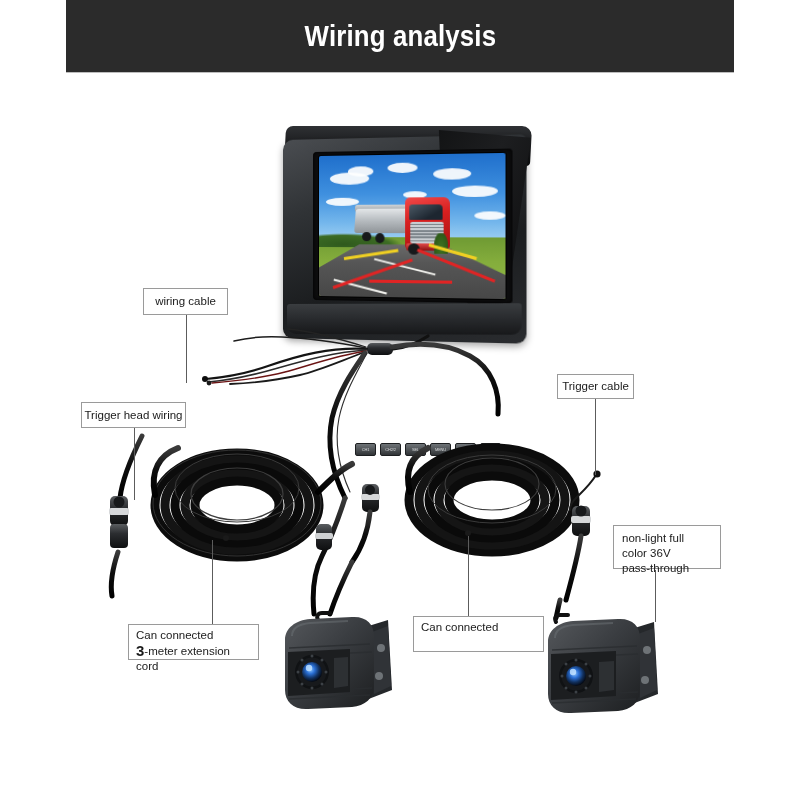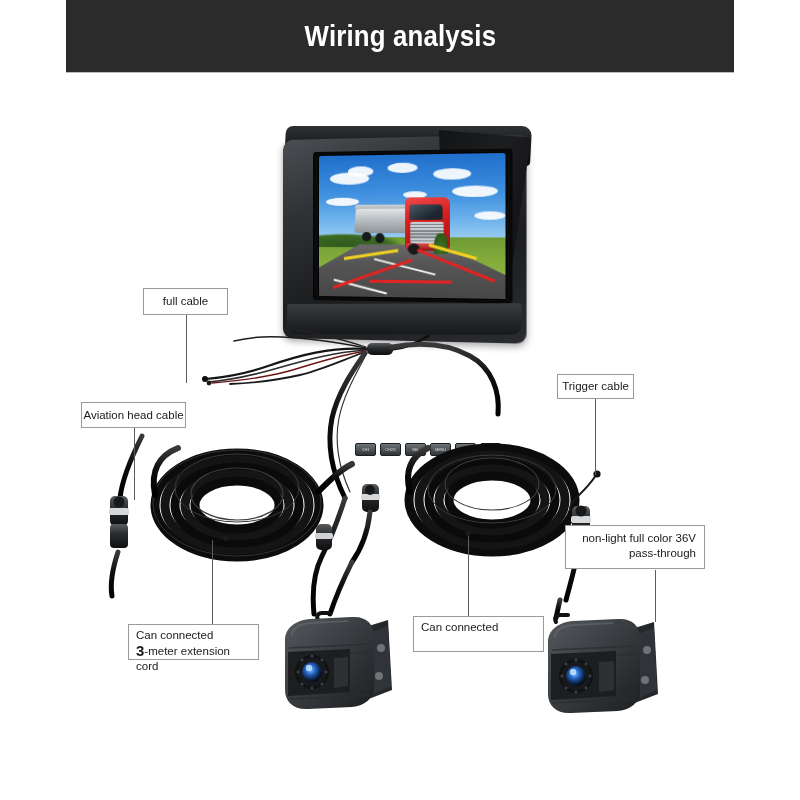--- a/index.html
+++ b/index.html
@@ -391,32 +391,32 @@
   </svg>
 
   <div class="leader v" style="left:186px;top:315px;height:68px;"></div>
   <div class="leader v" style="left:134px;top:428px;height:72px;"></div>
   <div class="leader v" style="left:595px;top:399px;height:76px;"></div>
   <div class="leader v" style="left:655px;top:570px;height:52px;"></div>
   <div class="leader v" style="left:212px;top:540px;height:85px;"></div>
   <div class="leader v" style="left:468px;top:536px;height:81px;"></div>
 
   <div class="callout" style="left:143px;top:288px;width:85px;height:27px;display:flex;align-items:center;justify-content:center;">
-    <span>full cable</span>
+    <span>wiring cable</span>
   </div>
 
   <div class="callout" style="left:81px;top:402px;width:105px;height:26px;display:flex;align-items:center;justify-content:center;">
-    <span>Aviation head cable</span>
+    <span>Trigger head wiring</span>
   </div>
 
   <div class="callout" style="left:557px;top:374px;width:77px;height:25px;display:flex;align-items:center;justify-content:center;">
     <span>Trigger cable</span>
   </div>
 
-  <div class="callout two-line" style="left:565px;top:525px;width:140px;height:44px;text-align:right;">
+  <div class="callout two-line" style="left:613px;top:525px;width:108px;height:44px;">
     <div>non-light full color 36V</div>
     <div>pass-through</div>
   </div>
 
   <div class="callout two-line" style="left:128px;top:624px;width:131px;height:36px;padding:3px 7px;">
     <div>Can connected</div>
     <div>
       <span class="big-num">3</span><span>-meter extension cord</span>
     </div>
   </div>

